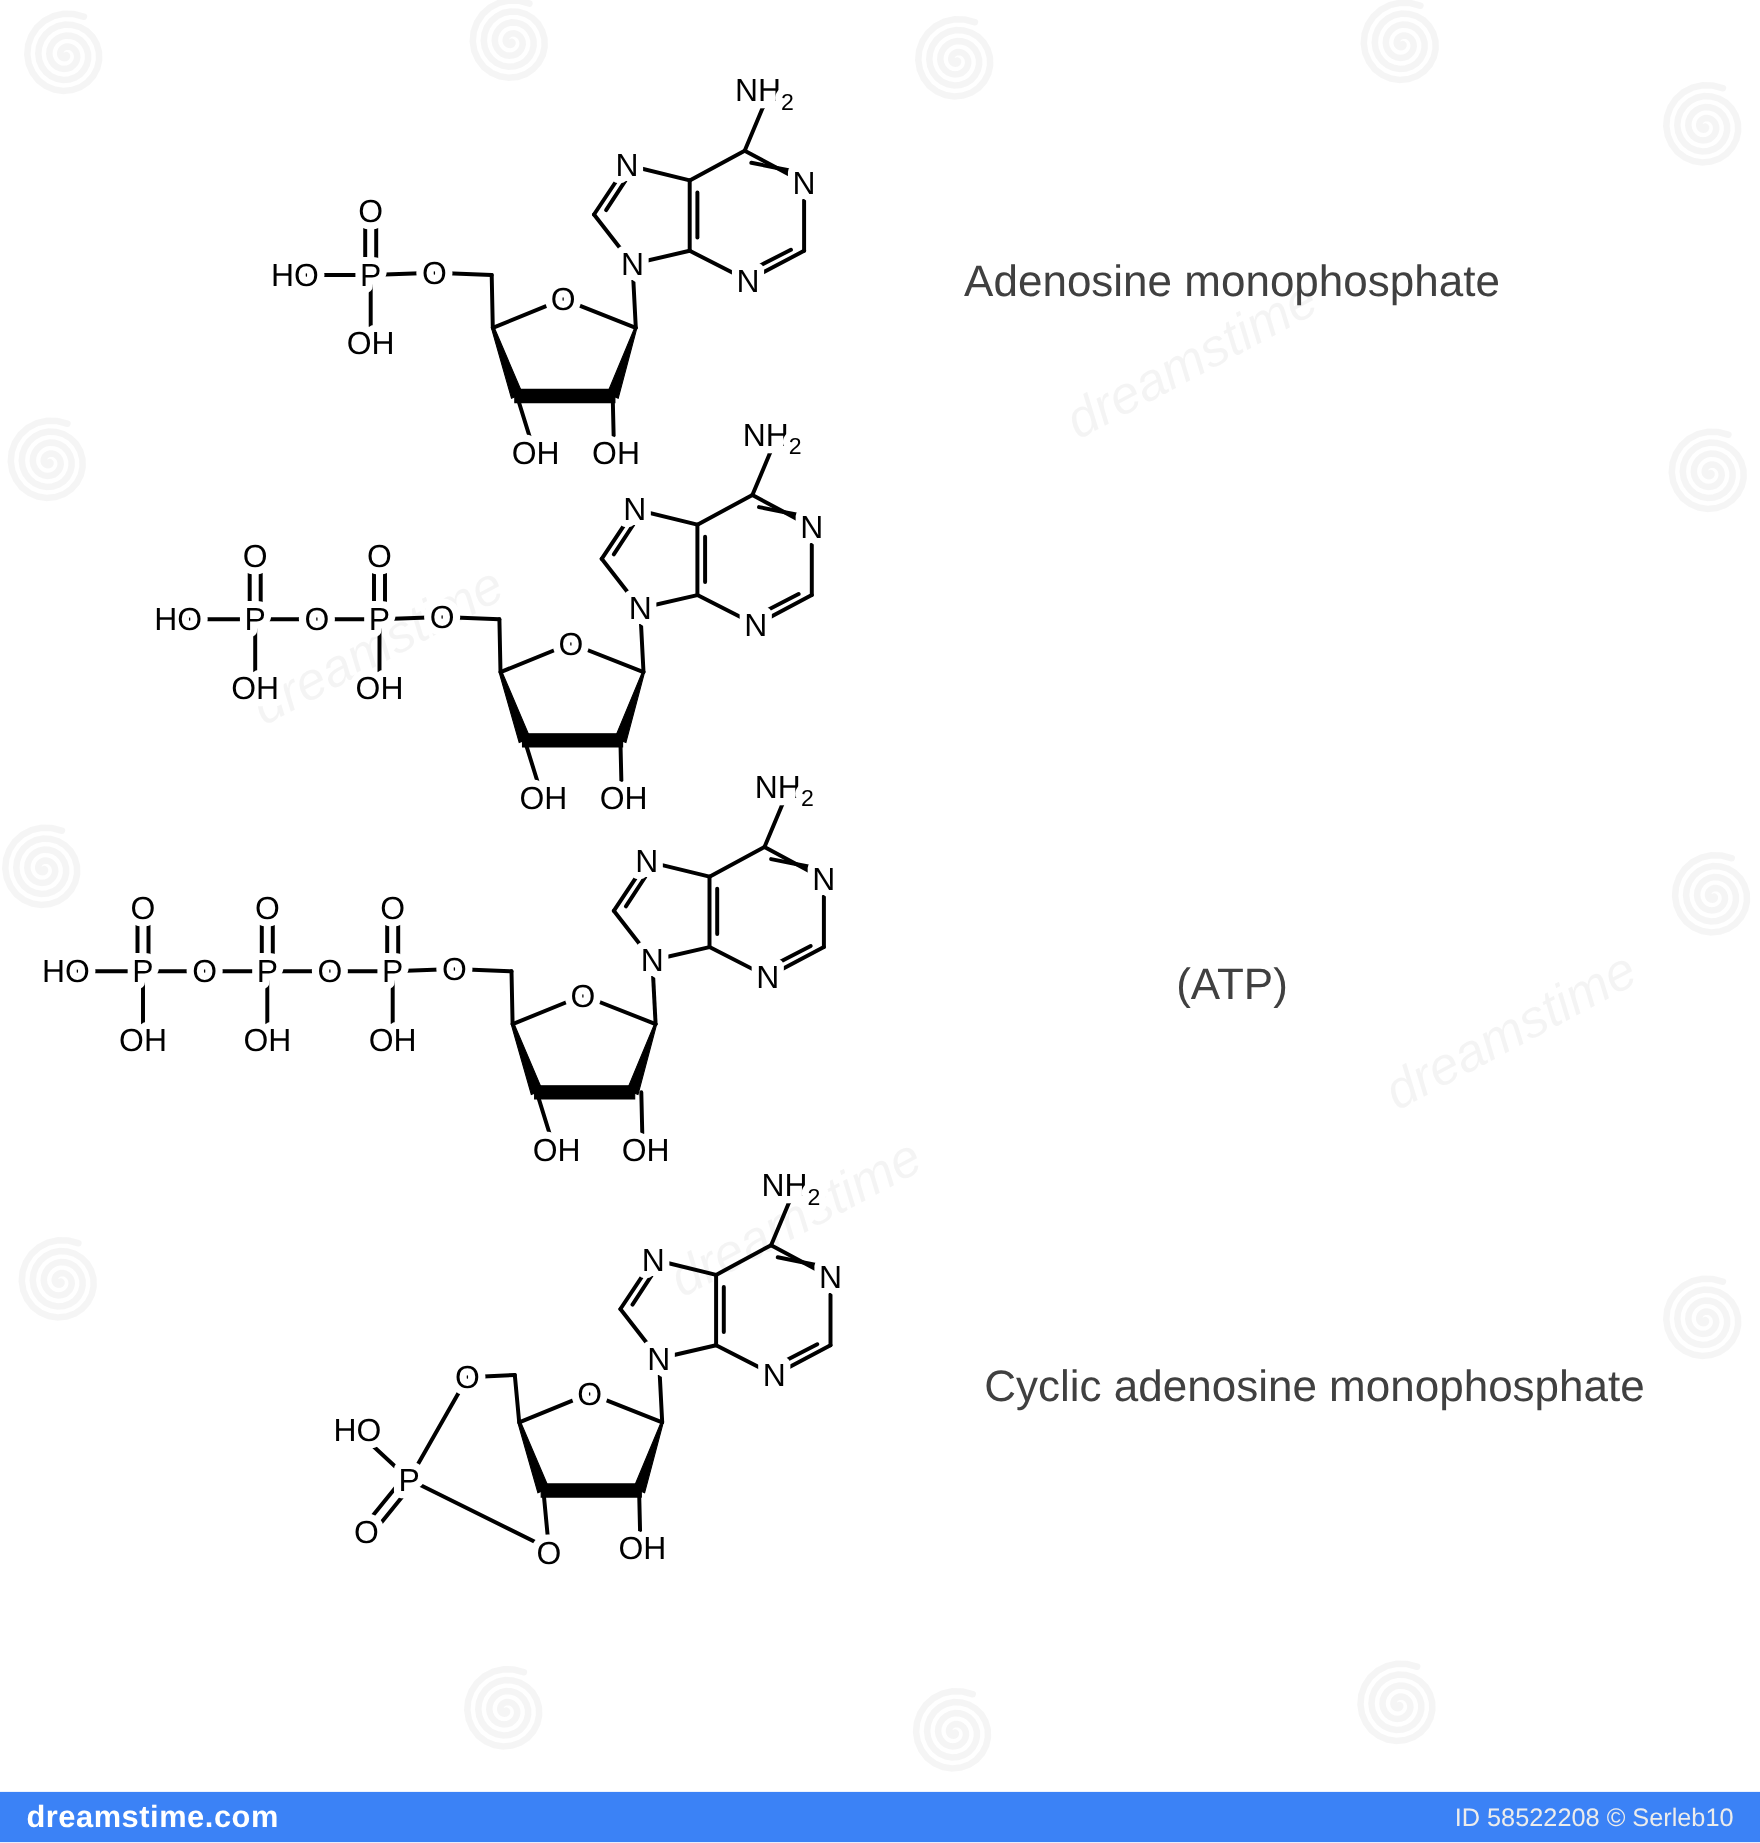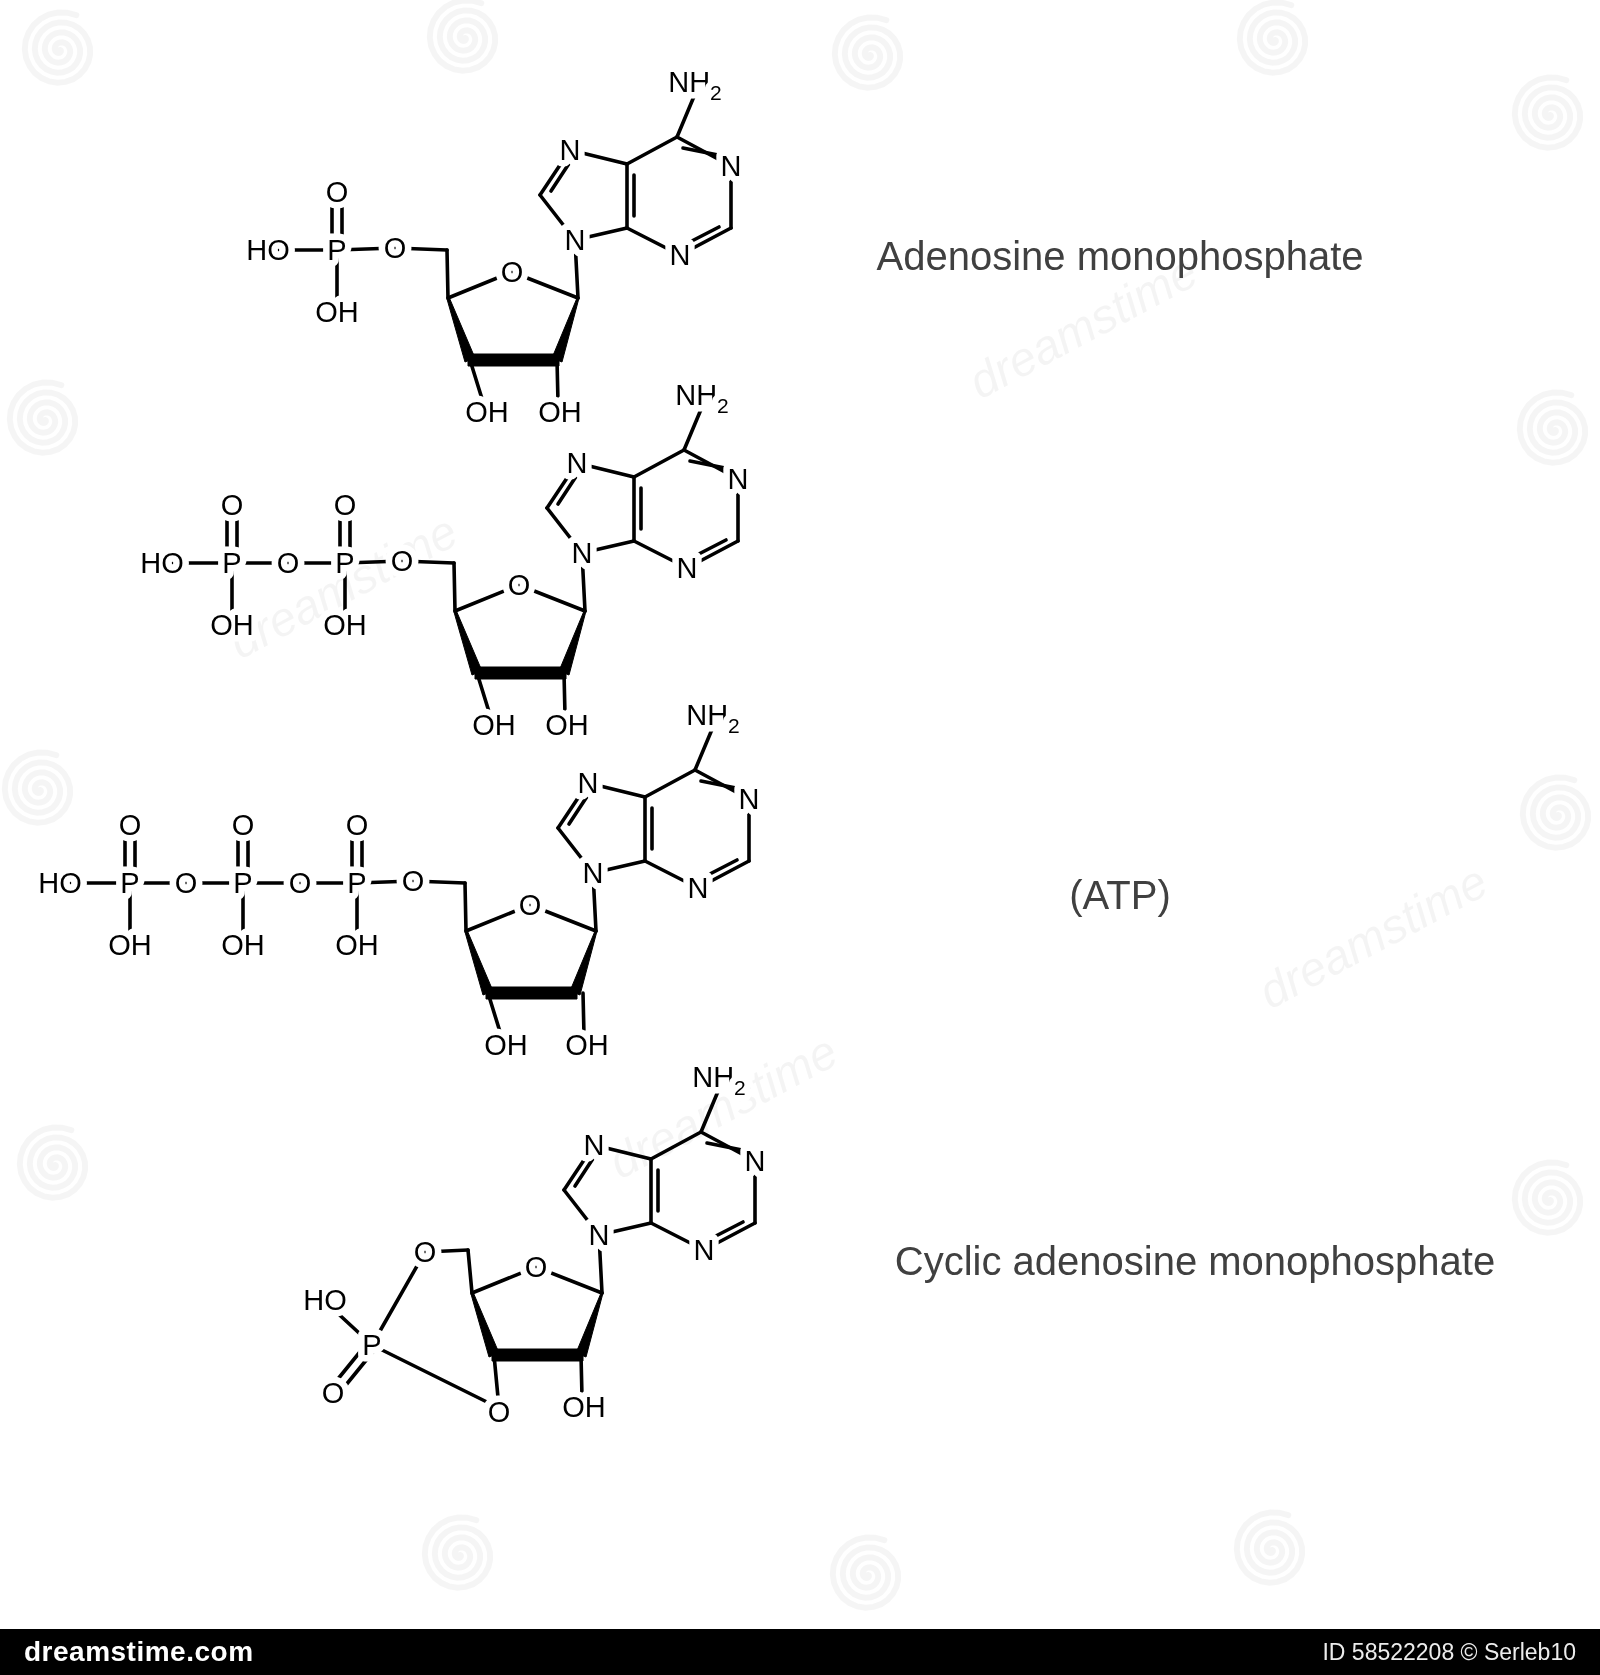--- a/index.html
+++ b/index.html
@@ -7,21 +7,21 @@
   body{font-family:"Liberation Sans",sans-serif}
   .stage{position:relative;width:1600px;height:1675px;background:#fff;overflow:hidden}
   svg.layer{position:absolute;left:0;top:0}
   .bond{stroke:#000;stroke-width:3.6;stroke-linecap:round}
   .wedge{fill:#000;stroke:#000;stroke-width:1}
   .atom{font-family:"Liberation Sans",sans-serif;font-size:29px;fill:#000;stroke:#fff;stroke-width:13px;paint-order:stroke;stroke-linejoin:round}
   .atom .sub{font-size:21px}
   .wm-spiral{fill:none;stroke:#000;opacity:.04;stroke-width:6;stroke-linecap:round}
   .wm-text{font-size:48px;fill:#000;opacity:.04;font-style:italic;font-family:"Liberation Sans",sans-serif}
   .mol-label{position:absolute;text-align:center;font-size:40px;line-height:53px;color:#404040}
-  footer{position:absolute;left:0;top:1629px;width:1600px;height:46px;background:#000000;
+  footer{position:absolute;left:0;top:1629px;width:1600px;height:46px;background:#3b82f6;
          display:flex;align-items:center;justify-content:space-between;padding:0 24px;color:#fff}
   .site{font-size:28px;font-weight:bold;letter-spacing:.5px}
   .credit{font-size:23px;color:#ececec}
 </style>
 </head>
 <body>
 
 <div class="stage">
 
   <svg id="wm-svg" class="layer" width="1600" height="1675">

